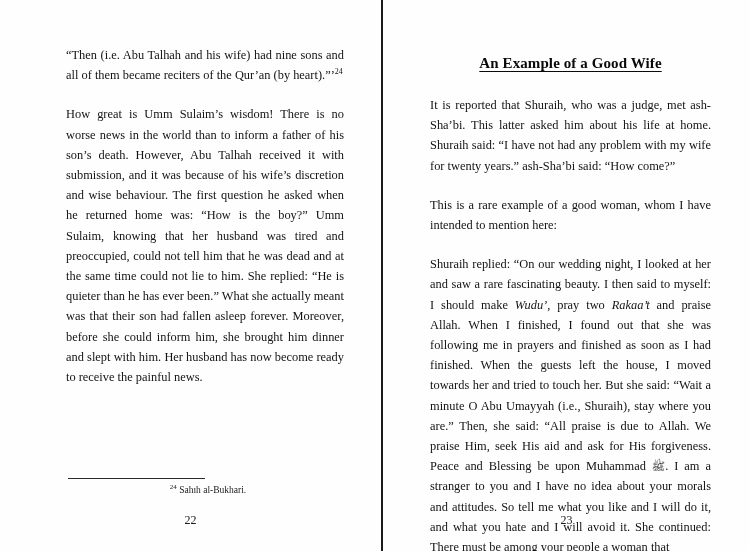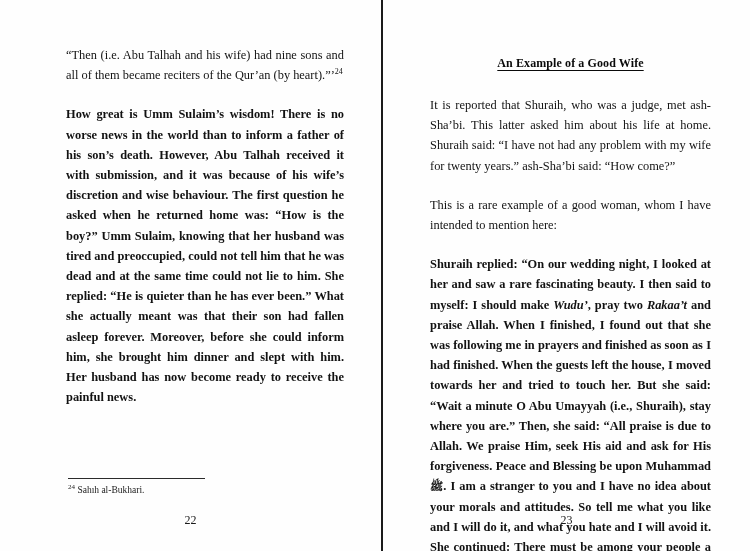--- a/index.html
+++ b/index.html
@@ -52,39 +52,39 @@
   }
   .textblock-right {
     left: 47px;
     top: 45px;
     width: 281px;
   }
 
   .heading {
     text-align: center;
     font-weight: bold;
-    font-size: 12px;
+    font-size: 15px;
     line-height: 20px;
     letter-spacing: 0.1px;
     margin: 8px 0 22px 0;
     text-decoration: underline;
     text-underline-offset: 3px;
     color: #0a0a0a;
   }
 
   p.para {
     margin: 0 0 19px 0;
     font-size: 12.4px;
     line-height: 20.2px;
     text-align: justify;
     text-justify: inter-word;
     color: #121212;
     -webkit-font-smoothing: none;
   }
-  p.para:last-child { margin-bottom: 0; font-weight: bold; }
+  p.para:last-child { margin-bottom: 0; }
 
   .it { font-style: italic; }
 
   sup.fnref {
     font-size: 8px;
     vertical-align: super;
     line-height: 0;
   }
 
   .sallallahu {
@@ -92,20 +92,21 @@
     letter-spacing: -0.5px;
     color: #111;
   }
 
   
   .footnote {
     position: absolute;
     left: 68px;
     top: 478px;
     width: 280px;
+    text-align: center;
   }
   .footnote-rule {
     width: 137px;
     height: 1px;
     background: #2b2b2b;
     margin: 0 0 5px 0;
   }
   .footnote-text {
     font-size: 9.5px;
     line-height: 13px;

